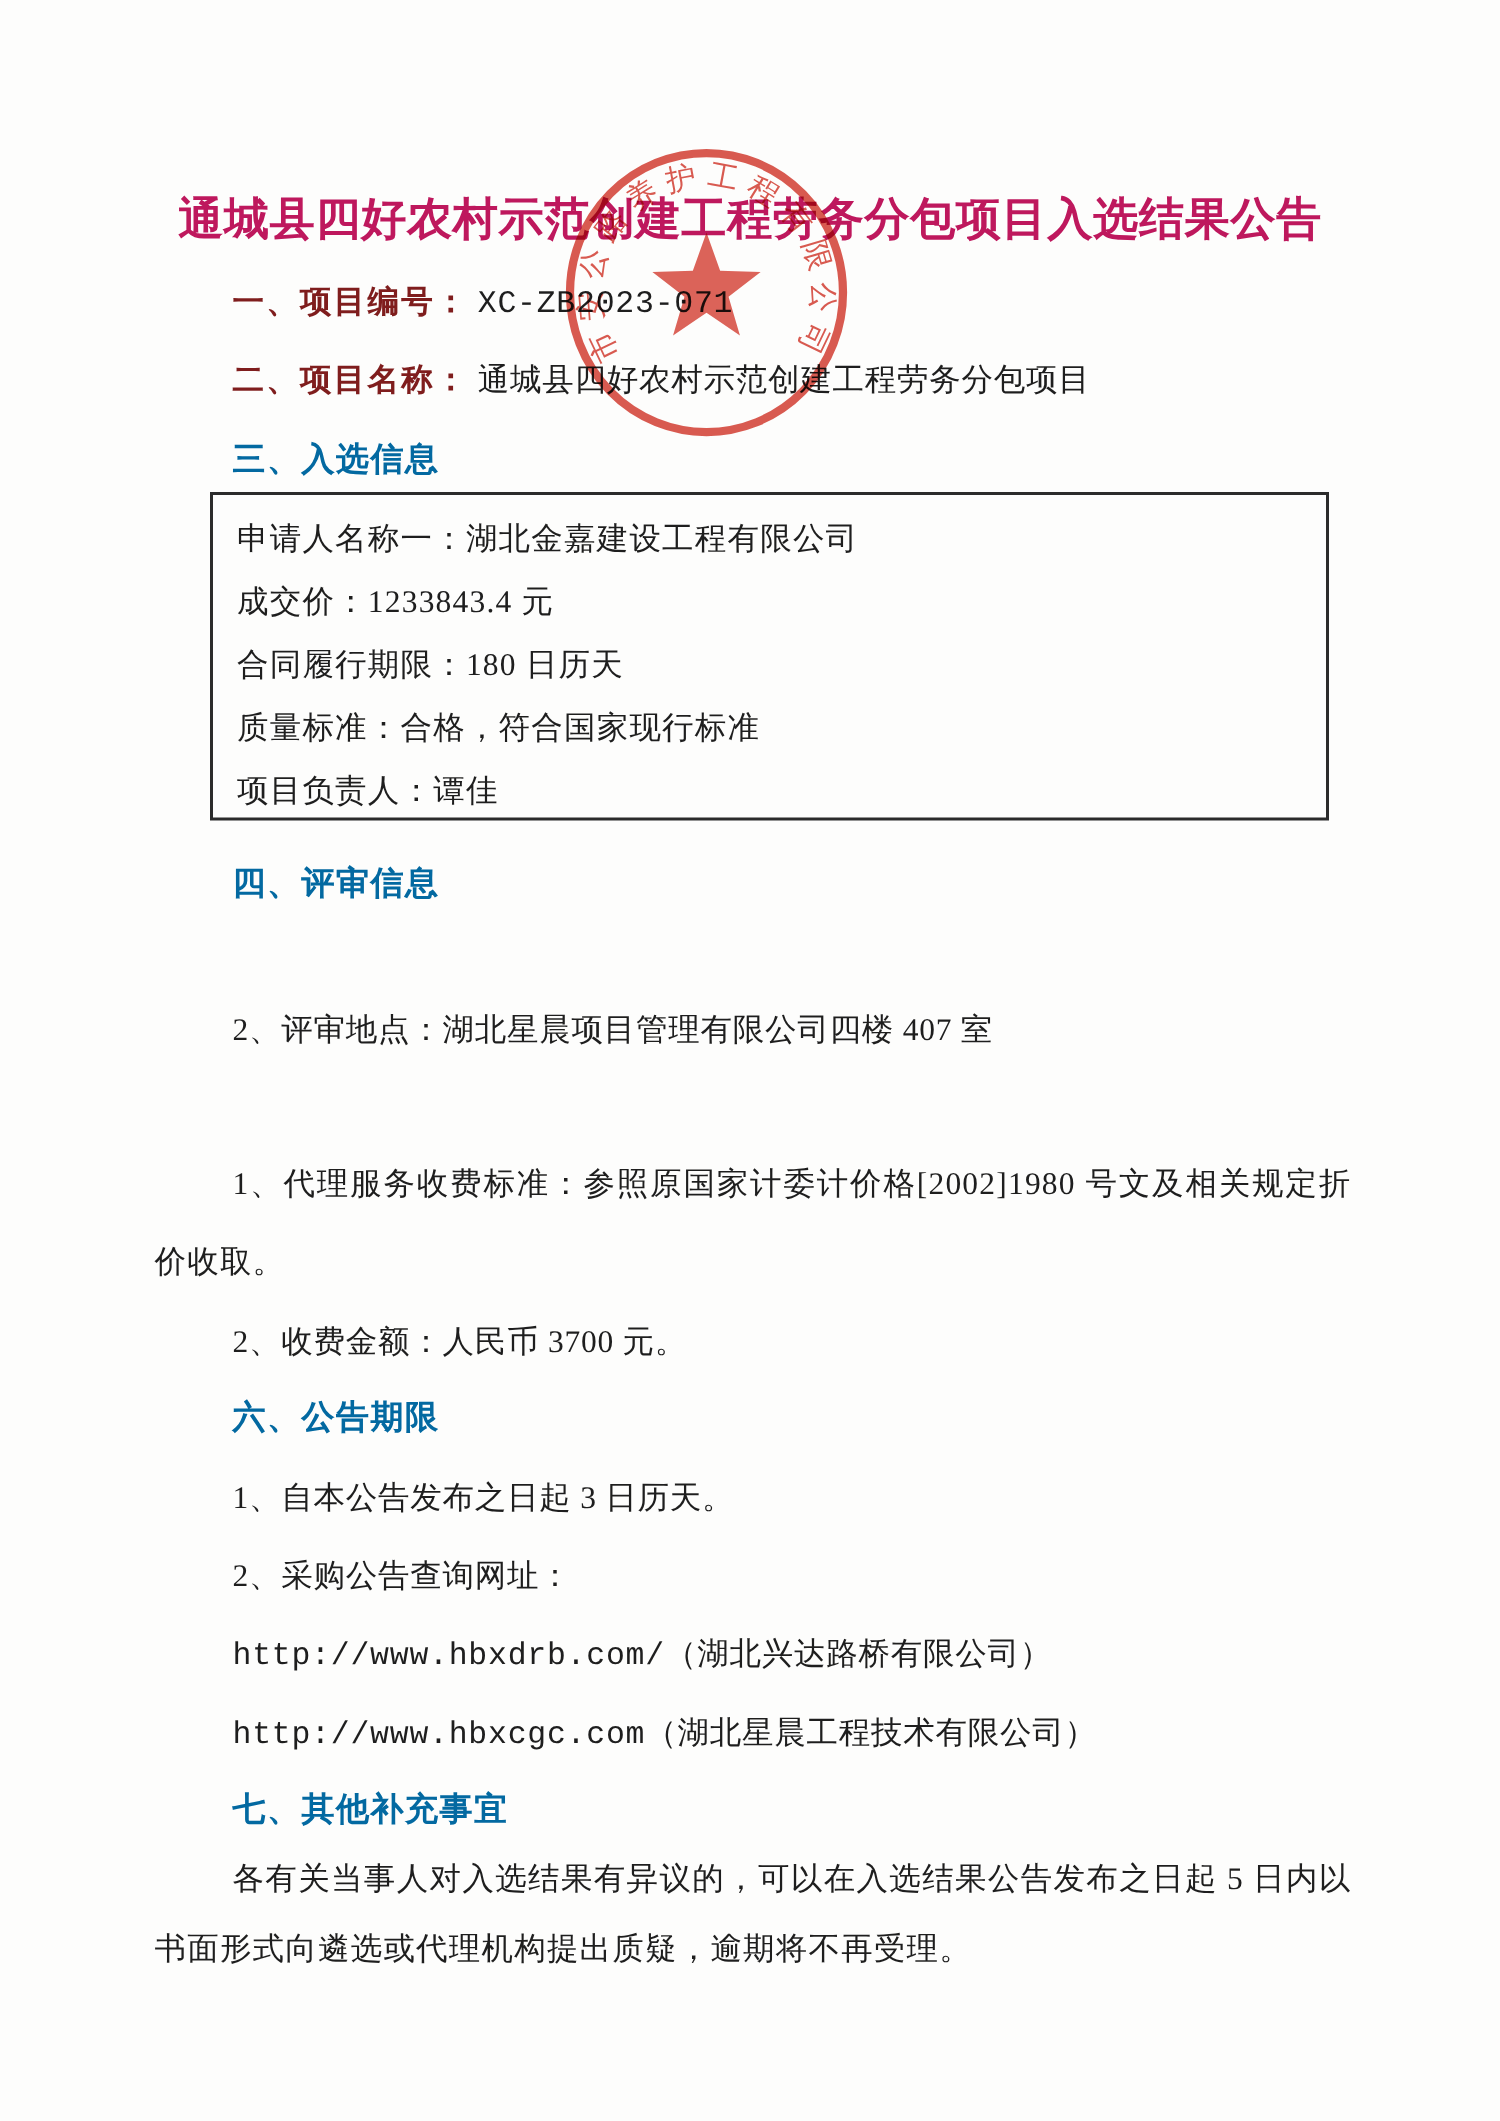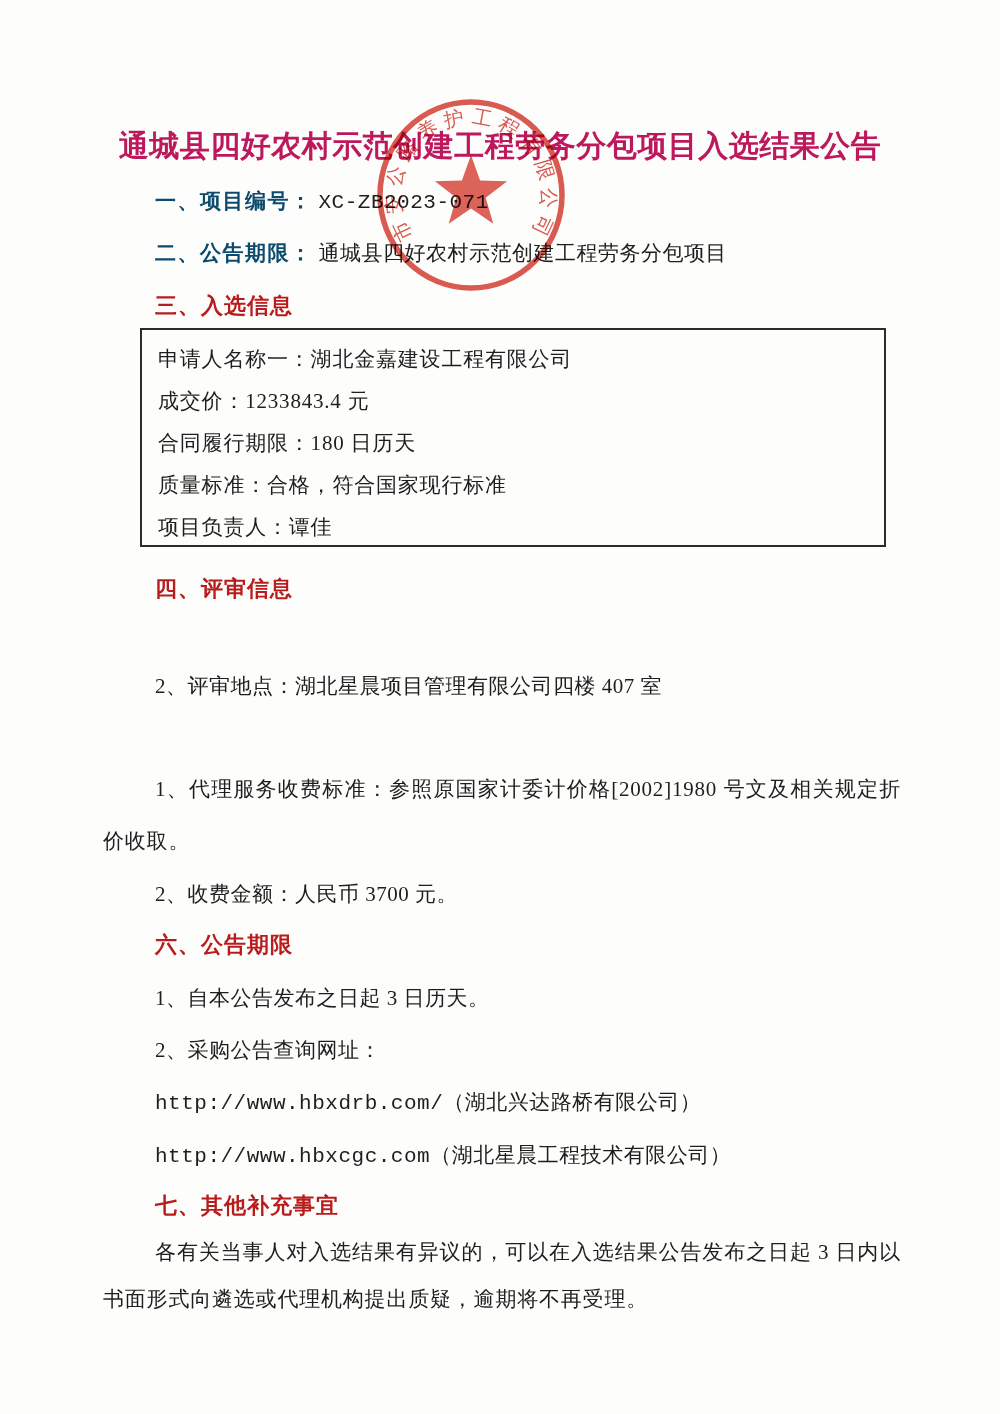--- a/index.html
+++ b/index.html
@@ -22,39 +22,39 @@
     font-size:21px;
     line-height:30px;
     white-space:nowrap;
     letter-spacing:0.5px;
   }
   .heading{
     font-family:"Liberation Sans","DejaVu Sans",sans-serif;
     font-weight:700;
     font-size:22px;
     letter-spacing:1px;
-    color:#b91c1c;
+    color:#0369a1;
   }
   .doc-title{
     position:absolute;
     top:126px;
     left:0;
     width:1000px;
     text-align:center;
     font-family:"Liberation Sans","DejaVu Sans",sans-serif;
     font-weight:700;
     font-size:30px;
     letter-spacing:0.5px;
     color:#be185d;
   }
   .label{
     font-family:"Liberation Sans","DejaVu Sans",sans-serif;
     font-weight:700;
     letter-spacing:1.5px;
-    color:#0c4a6e;
+    color:#7f1d1d;
     margin-right:6px;
   }
   .mono{
     font-family:"Liberation Mono","DejaVu Sans Mono",monospace;
     letter-spacing:0.5px;
   }
   .sel-box{
     position:absolute;
     left:140px;
     top:328px;
@@ -98,21 +98,21 @@
 
 <div class="page">
 
   <div class="doc-title">通城县四好农村示范创建工程劳务分包项目入选结果公告</div>
 
   <div class="line" style="top:186px;">
     <span class="label">一、项目编号：</span><span class="mono">XC-ZB2023-071</span>
   </div>
 
   <div class="line" style="top:238px;">
-    <span class="label">二、公告期限：</span><span>通城县四好农村示范创建工程劳务分包项目</span>
+    <span class="label">二、项目名称：</span><span>通城县四好农村示范创建工程劳务分包项目</span>
   </div>
 
   <div class="line heading" style="top:291px;">三、入选信息</div>
 
   <div class="sel-box">
     <div class="row">申请人名称一：湖北金嘉建设工程有限公司</div>
     <div class="row">成交价：1233843.4 元</div>
     <div class="row">合同履行期限：180 日历天</div>
     <div class="row">质量标准：合格，符合国家现行标准</div>
     <div class="row">项目负责人：谭佳</div>
@@ -129,21 +129,21 @@
   <div class="line" style="top:1035px;">2、采购公告查询网址：</div>
 
   <div class="line url-line" style="top:1087px;">
     <span class="mono">http://www.hbxdrb.com/</span><span>（湖北兴达路桥有限公司）</span>
   </div>
   <div class="line url-line" style="top:1140px;">
     <span class="mono">http://www.hbxcgc.com</span><span>（湖北星晨工程技术有限公司）</span>
   </div>
 
   <div class="line heading" style="top:1191px;">七、其他补充事宜</div>
-  <div class="para" style="top:1229px; line-height:47px;">各有关当事人对入选结果有异议的，可以在入选结果公告发布之日起 3 日内以书面形式向遴选或代理机构提出质疑，逾期将不再受理。</div>
+  <div class="para" style="top:1229px; line-height:47px;">各有关当事人对入选结果有异议的，可以在入选结果公告发布之日起 5 日内以书面形式向遴选或代理机构提出质疑，逾期将不再受理。</div>
 
   <svg class="seal" viewBox="0 0 194 196">
     <ellipse cx="97" cy="97" rx="91" ry="93" fill="none" stroke="#d6493e" stroke-width="5.5"></ellipse>
     <polygon points="97,57 106.1,82.5 133.1,83.3 111.7,99.8 119.3,125.7 97,110.5 74.7,125.7 82.3,99.8 60.9,83.3 87.9,82.5" fill="#da5348"></polygon>
     <path id="sealTextArc" d="M 41.1 140.7 A 71 71 0 1 1 152.9 140.7" fill="none"></path>
     <text font-size="20" letter-spacing="6" fill="#d6493e" font-family="'Liberation Sans','DejaVu Sans',sans-serif">
       <textPath href="#sealTextArc" startOffset="50%" text-anchor="middle" id="seal-ring-textpath">市安公路养护工程有限公司</textPath>
     </text>
   </svg>
 

